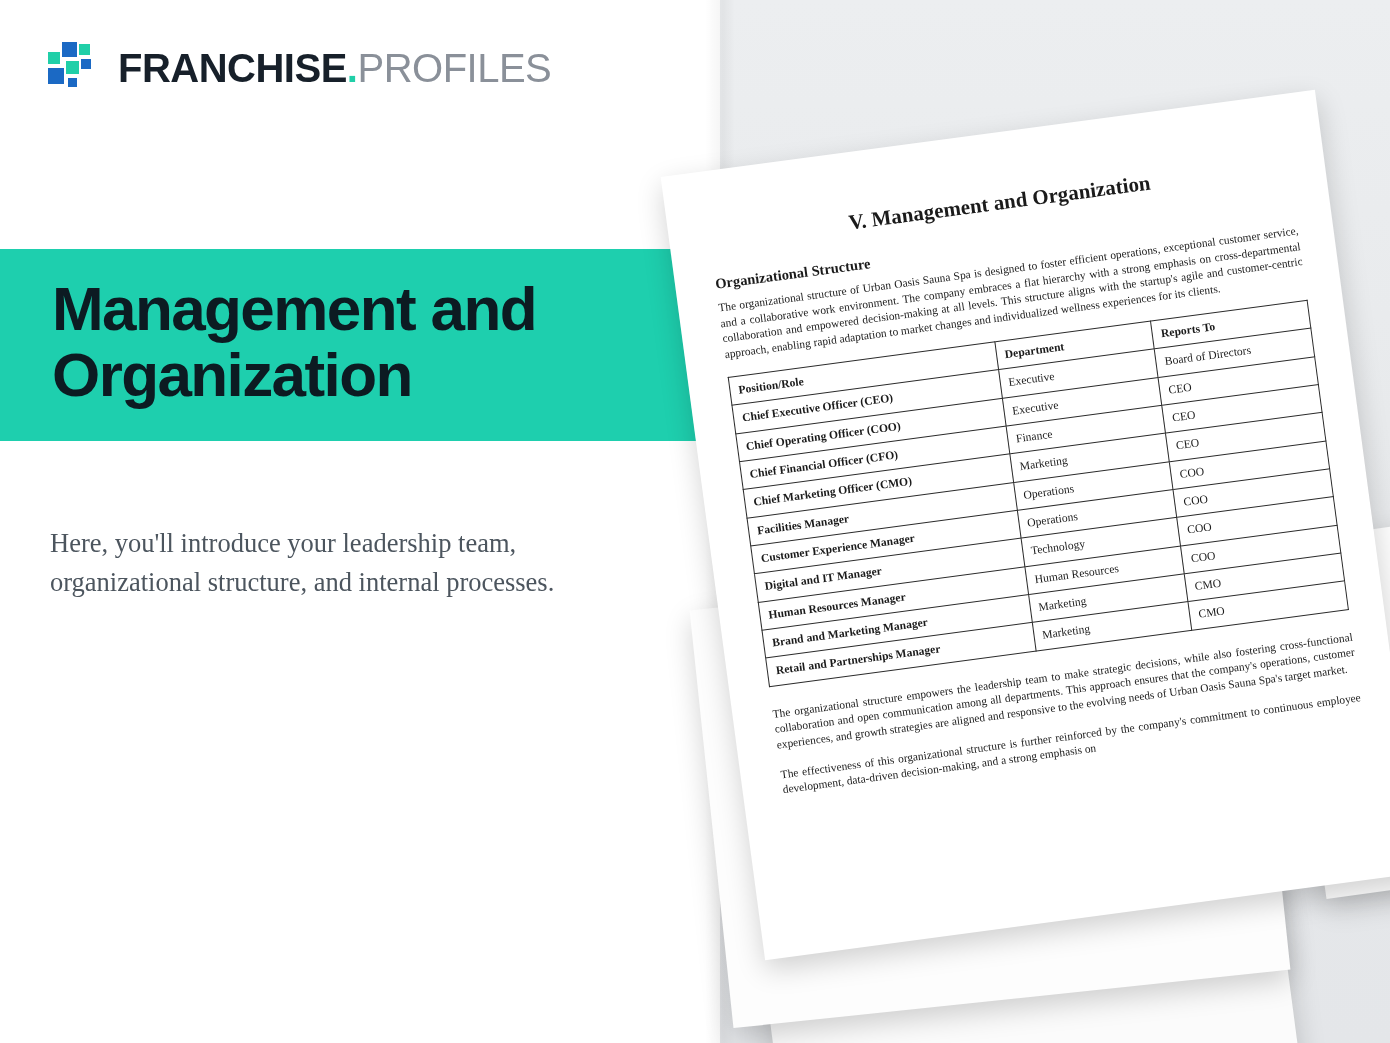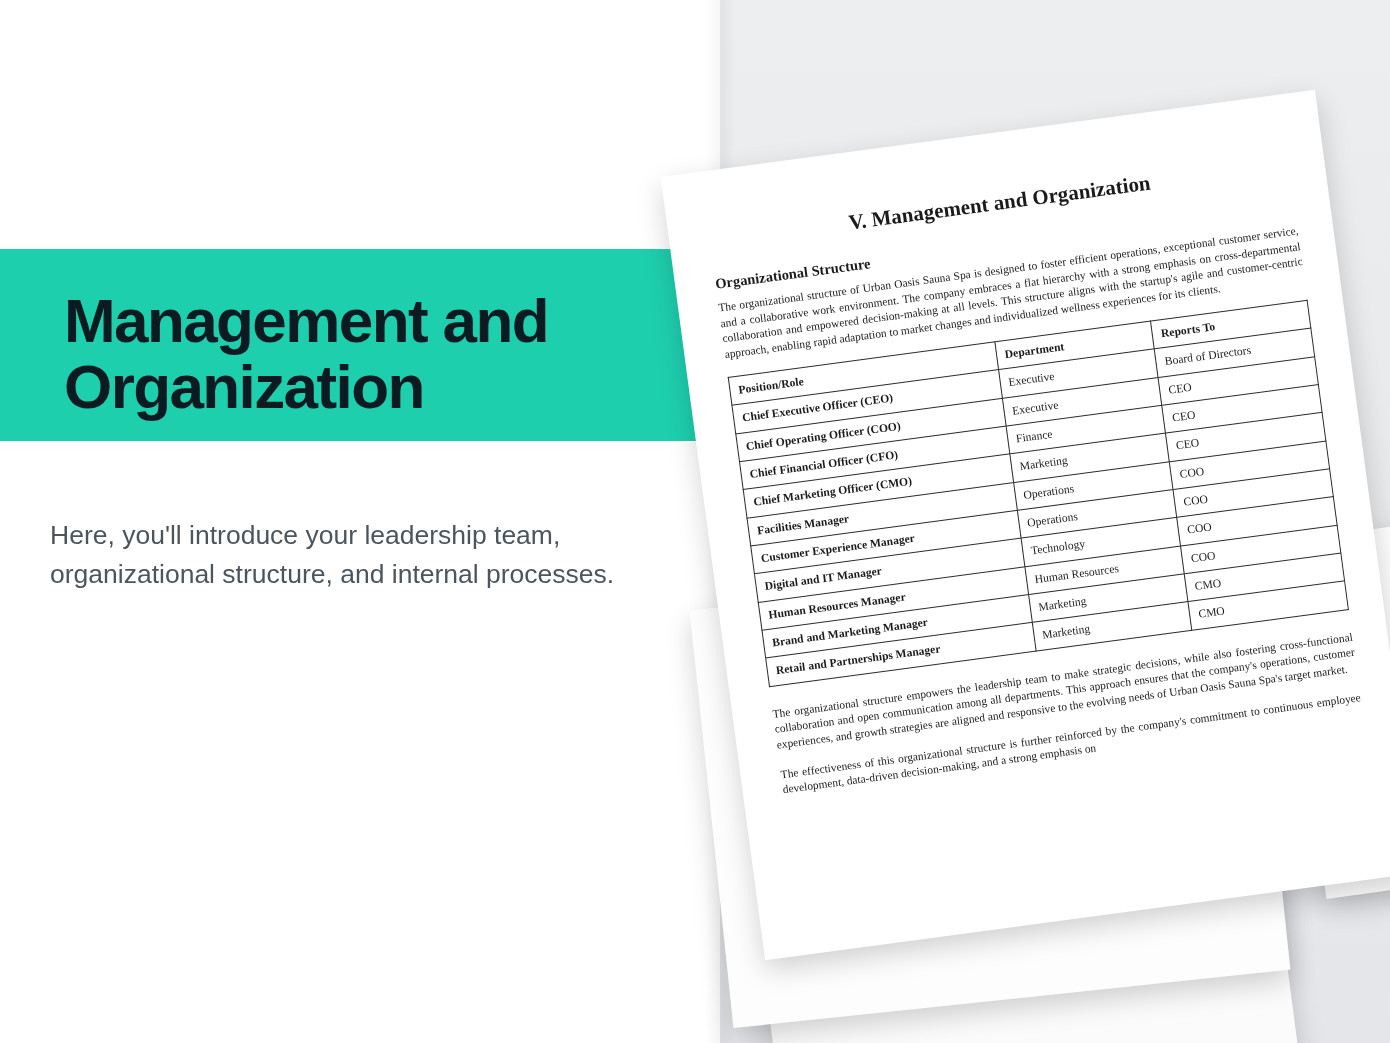--- a/index.html
+++ b/index.html
@@ -77,21 +77,21 @@
   
   .title-band {
     position: absolute;
     left: 0;
     top: 249px;
     width: 838px;
     height: 192px;
     background: #1ecfae;
   }
   .title-band h1 {
-    margin: 12px;
+    margin: 0;
     position: absolute;
     left: 52px;
     top: 27px;
     width: 760px;
     font-size: 62px;
     line-height: 1.06;
     font-weight: 700;
     letter-spacing: -1.6px;
     color: #0c1b22;
   }
@@ -99,21 +99,21 @@
   
   .body-copy {
     position: absolute;
     left: 50px;
     top: 516px;
     width: 580px;
     color: #4c555e;
     font-size: 26.5px;
     line-height: 1.47;
   }
-  .body-copy p { margin: 0 0 34px 0; }
+  .body-copy p { margin: 8px 0 34px 0; font-family: Liberation Serif, serif; }
   .body-copy p:last-child { margin-bottom: 0; }
 
   
   .papers {
     position: absolute;
     left: 700px;
     top: 120px;
     width: 700px;
     height: 920px;
   }
@@ -218,20 +218,34 @@
   .faint-b2 { left: 50px; top: 40px;  width: 250px; }
 </style>
 </head>
 <body>
 
 <div class="slide">
 
   <div class="bg-right"></div>
   <div class="bg-right-shadow"></div>
 
+  <div class="logo-wrap">
+    <div class="logo-mark">
+      <i class="lm1"></i>
+        <i class="lm2"></i>
+        <i class="lm3"></i>
+      <i class="lm4"></i>
+        <i class="lm5"></i>
+        <i class="lm6"></i>
+        <i class="lm7"></i>
+    </div>
+    <div class="logo-text">
+      <span class="b">FRANCHISE</span><span class="dot">.</span><span class="l">PROFILES</span>
+    </div>
+  </div>
 
   <div class="title-band">
     <h1>Management and Organization</h1>
   </div>
 
   <div class="body-copy">
     <p>Here, you'll introduce your leadership team, organizational structure, and internal processes.</p>
   </div>
 
   <div class="papers">

